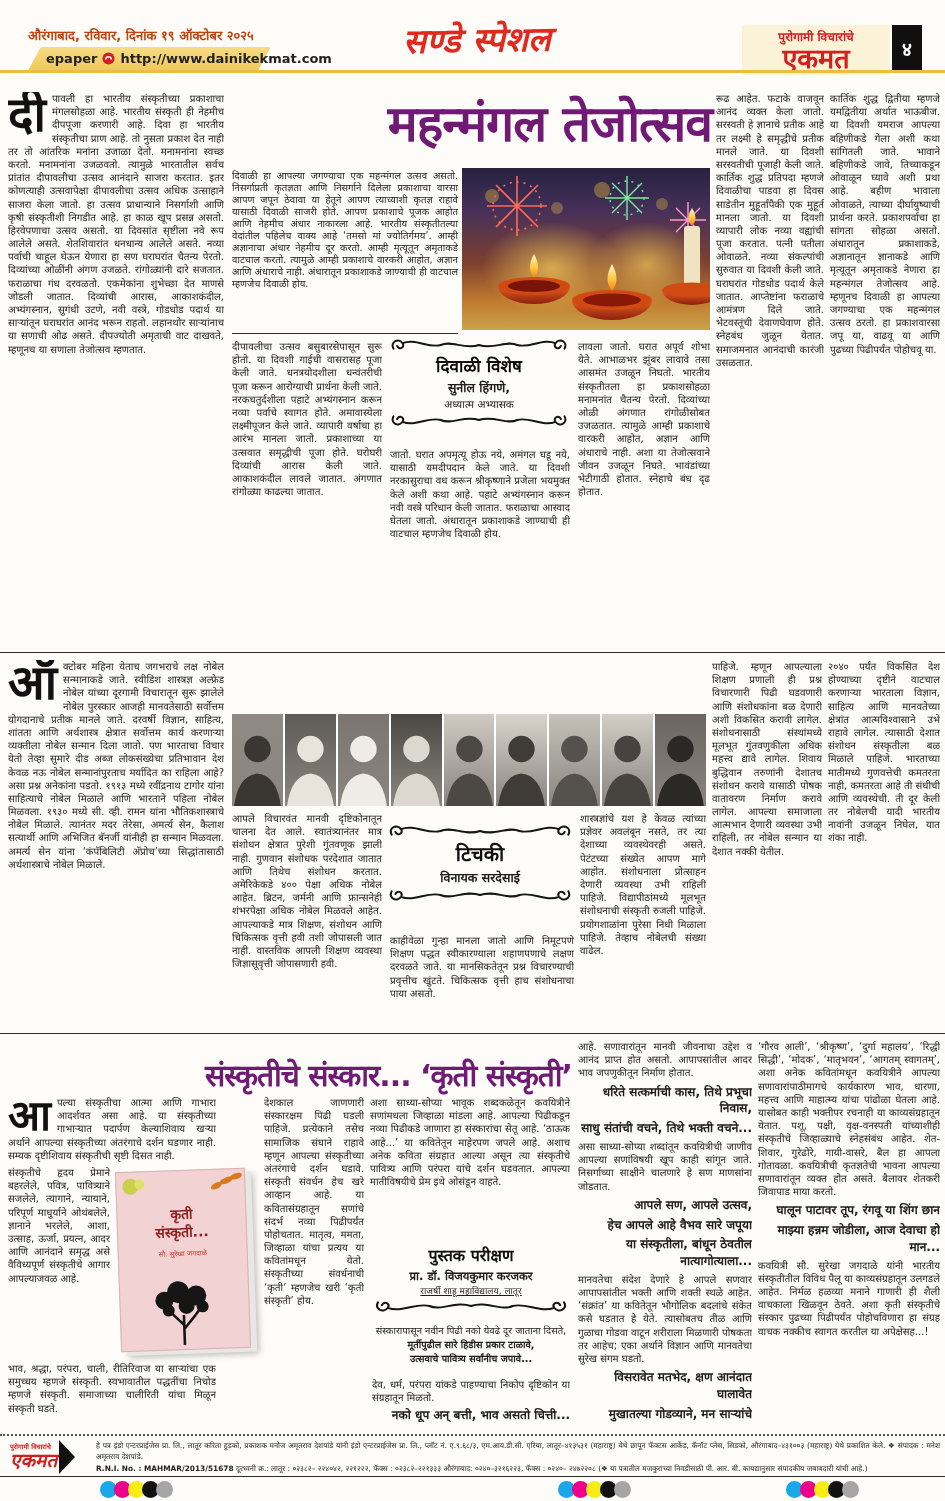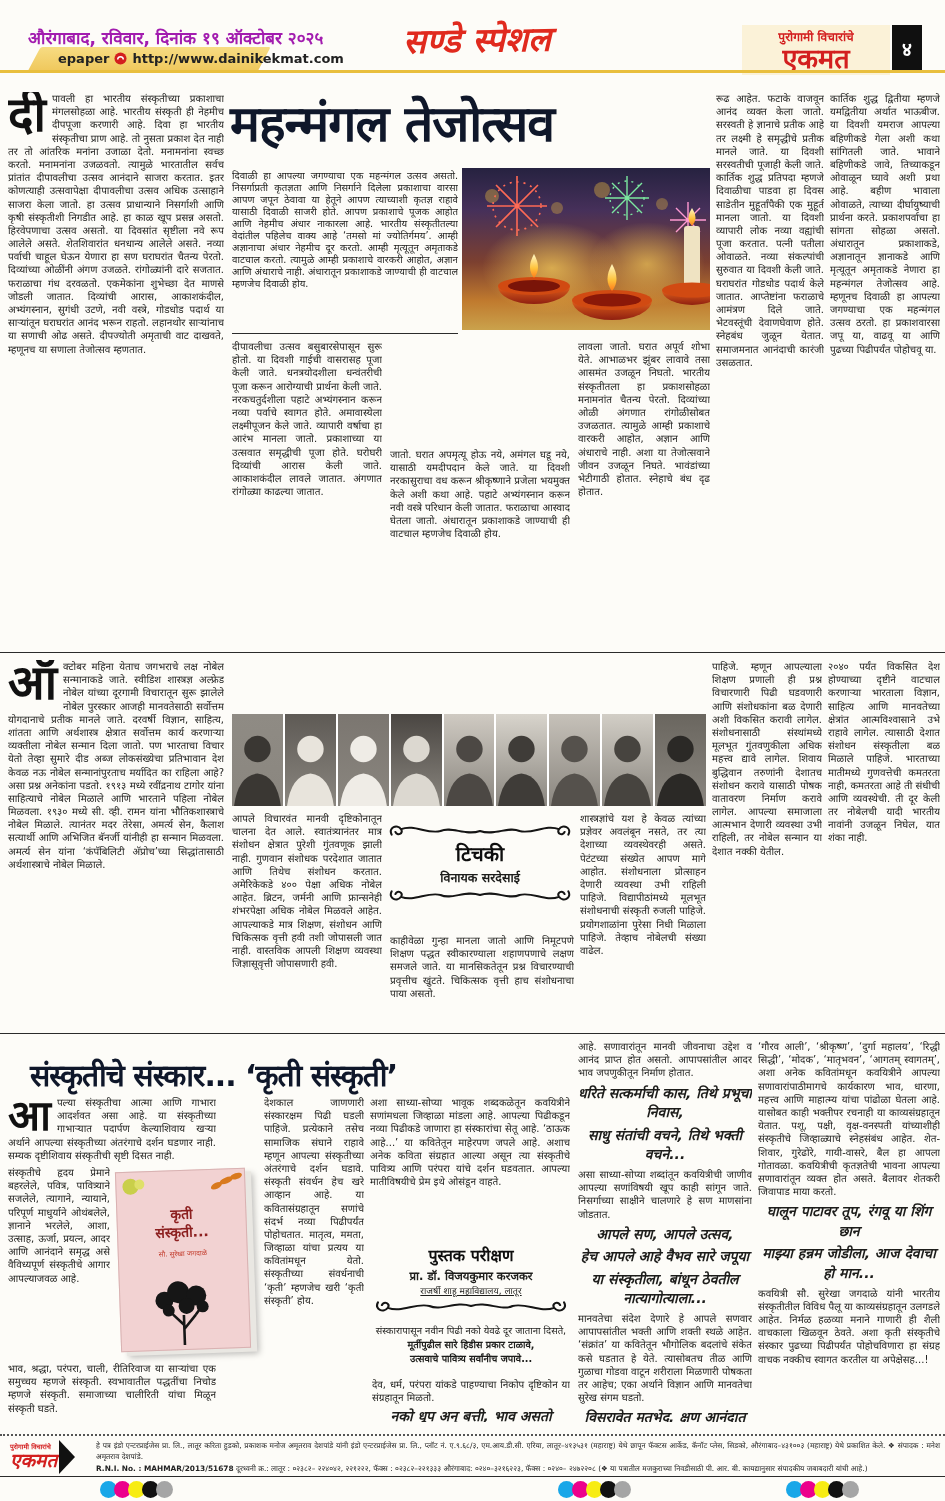--- a/index.html
+++ b/index.html
@@ -2,25 +2,25 @@
 <html><head>
 <meta charset="utf-8">
 <style>
   html,body{margin:0;padding:0;background:#ddd;}
   #page{position:relative;width:945px;height:1501px;background:#fdfcf8;overflow:hidden;
         font-family:"DejaVu Sans","Liberation Sans",sans-serif;color:#1d1d1b;}
   .abs{position:absolute;}
   .col{font-size:10px;line-height:1.32;text-align:justify;overflow:hidden;}
   .col p{margin:0 0 4px 0;}
   .dropcap{float:left;font-size:48px;line-height:.82;font-weight:700;padding:3px 6px 0 0;color:#111;}
-  .headline{font-weight:800;color:#0f172a;text-align:left;letter-spacing:-1px;white-space:nowrap;}
+  .headline{font-weight:800;color:#701a75;text-align:right;letter-spacing:-1px;white-space:nowrap;}
   .hline{background:#2b2b2b;height:1px;}
   .yellowrule{background:#e9bf3e;height:3px;}
   
-  .dateline{font-size:17px;font-weight:700;color:#a21caf;}
+  .dateline{font-size:13px;font-weight:700;color:#c2410c;}
   .epband{background:linear-gradient(180deg,#f7dc83,#efc75a);transform:skewX(-28deg);border-radius:2px;}
   .eptext{font-size:13px;font-weight:700;color:#222;display:flex;align-items:center;gap:5px;}
   .special{font-size:34px;font-weight:800;font-style:italic;color:#e02a1e;text-align:center;transform:rotate(-1deg);}
   .brandbox{background:#fbf2d8;text-align:center;padding-top:3px;}
   .brandtag{font-size:12px;font-weight:700;color:#d31f1f;}
   .brandname{font-size:27px;font-weight:800;color:#d31f1f;line-height:1;}
   .pagenum{background:#101010;color:#fff;font-size:19px;font-weight:700;display:flex;align-items:center;justify-content:center;}
   
   .bylinebox{text-align:center;}
   .bb-title{font-size:17px;font-weight:800;color:#0e0e0e;}
@@ -28,21 +28,21 @@
   .bb-author{font-size:12.5px;font-weight:700;margin-top:2px;}
   .bb-role{font-size:10.5px;margin-top:1px;}
   .flourish{display:block;width:100%;height:18px;}
   .flourish.flip{transform:scaleY(-1);}
   
   .diya{background:linear-gradient(180deg,#262240 0%,#46305a 26%,#7c4030 58%,#c07a2e 82%,#caa24c 100%);overflow:hidden;}
   
   .strip{display:flex;gap:2px;background:#fff;}
   .portrait{flex:1;position:relative;overflow:hidden;}
   
-  .verse{font-weight:700;text-align:center;font-size:14px;line-height:1.4;margin:3px 0;font-style:italic;}
+  .verse{font-weight:700;text-align:right;font-size:12px;line-height:1.4;margin:3px 0;}
   .qline{text-align:center;font-size:9.6px;line-height:1.45;}
   .qbold{font-weight:700;}
   
   .bookwrap{transform:rotate(-2deg);}
   .book{position:relative;width:128px;height:178px;background:#f2d2d2;border:1px solid #d8b2b2;
         box-shadow:6px 4px 0 #e9e7e2,8px 6px 6px rgba(0,0,0,.25);}
   .bk-title{font-size:14px;font-weight:800;color:#8c1f1f;text-align:center;margin-top:34px;line-height:1.3;}
   .bk-author{font-size:7px;color:#c23a2a;text-align:center;margin-top:8px;}
   
   .dotted{border-top:2px dotted #555;}
@@ -54,21 +54,21 @@
   .dotgroup{white-space:nowrap;}
   .dot{width:17px;height:17px;border-radius:50%;display:inline-block;margin-right:-3px;}
 </style>
 </head>
 <body>
 
 <div id="page">
 
   <div class="abs dateline" style="left:28px;top:26px;">औरंगाबाद, रविवार, दिनांक १९ ऑक्टोबर २०२५</div>
   <div class="abs epband" style="left:34px;top:47px;width:230px;height:25px;"></div>
-  <div class="abs eptext" style="left:58px;top:51px;text-align:center;">
+  <div class="abs eptext" style="left:46px;top:51px;text-align:center;">
     <span>epaper</span>
     <svg width="13" height="13" viewBox="0 0 14 14">
         <circle cx="7" cy="7" r="6.5" fill="#d31f1f"></circle>
         <path d="M4,8 a3,3 0 1 1 6,0" stroke="#fff" stroke-width="1.6" fill="none"></path>
       </svg>
     <span>http://www.dainikekmat.com</span>
   </div>
   <div class="abs special" style="left:362px;top:16px;width:230px;">सण्डे स्पेशल</div>
   <div class="abs brandbox" style="left:742px;top:25px;width:148px;height:47px;">
     <div class="brandtag">पुरोगामी विचारांचे</div>
@@ -134,20 +134,31 @@
         <ellipse cx="150" cy="132" rx="29" ry="6.5" fill="#8a1808"></ellipse>
         <path d="M150,96 q9,16 0,27 q-9,-11 0,-27" fill="url(#flame)"></path>
       </g>
       <g>
         <path d="M200,122 a30,15 0 0 0 60,0 z" fill="url(#bowl)"></path>
         <ellipse cx="230" cy="122" rx="30" ry="7.5" fill="#d14a12"></ellipse>
       </g>
     </svg>
   </div>
 
+  <div class="abs bylinebox" style="left:388px;top:336px;width:182px;height:106px;">
+    <svg class="flourish" viewBox="0 0 200 20" preserveAspectRatio="none">
+        <path d="M6,14 C2,6 12,2 16,8 C19,13 12,16 10,11 M16,8 C30,2 44,14 58,10 M194,14 C198,6 188,2 184,8 C181,13 188,16 190,11 M184,8 C170,2 156,14 142,10 M58,10 C70,4 84,16 100,10 C116,16 130,4 142,10" stroke="#151515" stroke-width="2.2" fill="none" stroke-linecap="round"></path>
+      </svg>
+    <div class="bb-title">दिवाळी विशेष</div>
+    <div class="bb-author">सुनील हिंगणे,</div>
+    <div class="bb-role">अध्यात्म अभ्यासक</div>
+    <svg class="flourish flip" viewBox="0 0 200 20" preserveAspectRatio="none">
+        <path d="M6,14 C2,6 12,2 16,8 C19,13 12,16 10,11 M16,8 C30,2 44,14 58,10 M194,14 C198,6 188,2 184,8 C181,13 188,16 190,11 M184,8 C170,2 156,14 142,10 M58,10 C70,4 84,16 100,10 C116,16 130,4 142,10" stroke="#151515" stroke-width="2.2" fill="none" stroke-linecap="round"></path>
+      </svg>
+  </div>
 
   <div class="abs col" style="left:232px;top:340px;width:150px;height:308px;">दीपावलीचा उत्सव बसुबारसेपासून सुरू होतो. या दिवशी गाईची वासरासह पूजा केली जाते. धनत्रयोदशीला धन्वंतरीची पूजा करून आरोग्याची प्रार्थना केली जाते. नरकचतुर्दशीला पहाटे अभ्यंगस्नान करून नव्या पर्वाचे स्वागत होते. अमावास्येला लक्ष्मीपूजन केले जाते. व्यापारी वर्षाचा हा आरंभ मानला जातो. प्रकाशाच्या या उत्सवात समृद्धीची पूजा होते. घरोघरी दिव्यांची आरास केली जाते. आकाशकंदील लावले जातात. अंगणात रांगोळ्या काढल्या जातात.</div>
   <div class="abs col" style="left:390px;top:448px;width:180px;height:200px;">जातो. घरात अपमृत्यू होऊ नये, अमंगल घडू नये, यासाठी यमदीपदान केले जाते. या दिवशी नरकासुराचा वध करून श्रीकृष्णाने प्रजेला भयमुक्त केले अशी कथा आहे. पहाटे अभ्यंगस्नान करून नवी वस्त्रे परिधान केली जातात. फराळाचा आस्वाद घेतला जातो. अंधारातून प्रकाशाकडे जाण्याची ही वाटचाल म्हणजेच दिवाळी होय.</div>
   <div class="abs col" style="left:578px;top:340px;width:132px;height:308px;">लावला जातो. घरात अपूर्व शोभा येते. आभाळभर झुंबर लावावे तसा आसमंत उजळून निघतो. भारतीय संस्कृतीतला हा प्रकाशसोहळा मनामनांत चैतन्य पेरतो. दिव्यांच्या ओळी अंगणात रांगोळीसोबत उजळतात. त्यामुळे आम्ही प्रकाशाचे वारकरी आहोत, अज्ञान आणि अंधाराचे नाही. अशा या तेजोत्सवाने जीवन उजळून निघते. भावंडांच्या भेटीगाठी होतात. स्नेहाचे बंध दृढ होतात.</div>
   <div class="abs col" style="left:716px;top:92px;width:108px;height:556px;">रूढ आहेत. फटाके वाजवून आनंद व्यक्त केला जातो. सरस्वती हे ज्ञानाचे प्रतीक आहे तर लक्ष्मी हे समृद्धीचे प्रतीक मानले जाते. या दिवशी सरस्वतीची पूजाही केली जाते. कार्तिक शुद्ध प्रतिपदा म्हणजे दिवाळीचा पाडवा हा दिवस साडेतीन मुहूर्तांपैकी एक मुहूर्त मानला जातो. या दिवशी व्यापारी लोक नव्या वह्यांची पूजा करतात. पत्नी पतीला ओवाळते. नव्या संकल्पांची सुरुवात या दिवशी केली जाते. घराघरांत गोडधोड पदार्थ केले जातात. आप्तेष्टांना फराळाचे आमंत्रण दिले जाते. भेटवस्तूंची देवाणघेवाण होते. स्नेहबंध जुळून येतात. समाजमनात आनंदाची कारंजी उसळतात.</div>
   <div class="abs col" style="left:830px;top:92px;width:110px;height:556px;">कार्तिक शुद्ध द्वितीया म्हणजे यमद्वितीया अर्थात भाऊबीज. या दिवशी यमराज आपल्या बहिणीकडे गेला अशी कथा सांगितली जाते. भावाने बहिणीकडे जावे, तिच्याकडून ओवाळून घ्यावे अशी प्रथा आहे. बहीण भावाला ओवाळते, त्याच्या दीर्घायुष्याची प्रार्थना करते. प्रकाशपर्वाचा हा सांगता सोहळा असतो. अंधारातून प्रकाशाकडे, अज्ञानातून ज्ञानाकडे आणि मृत्यूतून अमृताकडे नेणारा हा महन्मंगल तेजोत्सव आहे. म्हणूनच दिवाळी हा आपल्या जगण्याचा एक महन्मंगल उत्सव ठरतो. हा प्रकाशवारसा जपू या, वाढवू या आणि पुढच्या पिढीपर्यंत पोहोचवू या.</div>
 
   <div class="abs hline" style="left:0;top:652px;width:945px;"></div>
 
   <div class="abs col" style="left:8px;top:660px;width:216px;height:368px;">
@@ -199,21 +210,21 @@
         <path d="M6,14 C2,6 12,2 16,8 C19,13 12,16 10,11 M16,8 C30,2 44,14 58,10 M194,14 C198,6 188,2 184,8 C181,13 188,16 190,11 M184,8 C170,2 156,14 142,10 M58,10 C70,4 84,16 100,10 C116,16 130,4 142,10" stroke="#151515" stroke-width="2.2" fill="none" stroke-linecap="round"></path>
       </svg>
     <div class="bb-title big">टिचकी</div>
     <div class="bb-author">विनायक सरदेसाई</div>
     <svg class="flourish flip" viewBox="0 0 200 20" preserveAspectRatio="none">
         <path d="M6,14 C2,6 12,2 16,8 C19,13 12,16 10,11 M16,8 C30,2 44,14 58,10 M194,14 C198,6 188,2 184,8 C181,13 188,16 190,11 M184,8 C170,2 156,14 142,10 M58,10 C70,4 84,16 100,10 C116,16 130,4 142,10" stroke="#151515" stroke-width="2.2" fill="none" stroke-linecap="round"></path>
       </svg>
   </div>
 
   <div class="abs col" style="left:232px;top:812px;width:150px;height:218px;">आपले विचारवंत मानवी दृष्टिकोनातून चालना देत आले. स्वातंत्र्यानंतर मात्र संशोधन क्षेत्रात पुरेशी गुंतवणूक झाली नाही. गुणवान संशोधक परदेशात जातात आणि तिथेच संशोधन करतात. अमेरिकेकडे ४०० पेक्षा अधिक नोबेल आहेत. ब्रिटन, जर्मनी आणि फ्रान्सनेही शंभरपेक्षा अधिक नोबेल मिळवले आहेत. आपल्याकडे मात्र शिक्षण, संशोधन आणि चिकित्सक वृत्ती हवी तशी जोपासली जात नाही. वास्तविक आपली शिक्षण व्यवस्था जिज्ञासूवृत्ती जोपासणारी हवी.</div>
-  <div class="abs col" style="left:390px;top:934px;width:184px;height:96px;">काहीवेळा गुन्हा मानला जातो आणि निमूटपणे शिक्षण पद्धत स्वीकारण्याला शहाणपणाचे लक्षण समजले जाते. या मानसिकतेतून प्रश्न विचारण्याची प्रवृत्तीच खुंटते. चिकित्सक वृत्ती हाच संशोधनाचा पाया असतो.</div>
+  <div class="abs col" style="left:390px;top:934px;width:184px;height:96px;">काहीवेळा गुन्हा मानला जातो आणि निमूटपणे शिक्षण पद्धत स्वीकारण्याला शहाणपणाचे लक्षण दरवळते जाते. या मानसिकतेतून प्रश्न विचारण्याची प्रवृत्तीच खुंटते. चिकित्सक वृत्ती हाच संशोधनाचा पाया असतो.</div>
   <div class="abs col" style="left:580px;top:812px;width:126px;height:218px;">शास्त्रज्ञांचे यश हे केवळ त्यांच्या प्रज्ञेवर अवलंबून नसते, तर त्या देशाच्या व्यवस्थेवरही असते. पेटंटच्या संख्येत आपण मागे आहोत. संशोधनाला प्रोत्साहन देणारी व्यवस्था उभी राहिली पाहिजे. विद्यापीठांमध्ये मूलभूत संशोधनाची संस्कृती रुजली पाहिजे. प्रयोगशाळांना पुरेसा निधी मिळाला पाहिजे. तेव्हाच नोबेलची संख्या वाढेल.</div>
   <div class="abs col" style="left:712px;top:660px;width:110px;height:368px;">पाहिजे. म्हणून आपल्याला शिक्षण प्रणाली ही प्रश्न विचारणारी पिढी घडवणारी आणि संशोधकांना बळ देणारी अशी विकसित करावी लागेल. संशोधनासाठी संस्थांमध्ये मूलभूत गुंतवणुकीला अधिक महत्त्व द्यावे लागेल. शिवाय बुद्धिवान तरुणांनी देशातच संशोधन करावे यासाठी पोषक वातावरण निर्माण करावे लागेल. आपल्या समाजाला आत्मभान देणारी व्यवस्था उभी राहिली, तर नोबेल सन्मान या देशात नक्की येतील.</div>
   <div class="abs col" style="left:828px;top:660px;width:112px;height:368px;">२०४० पर्यंत विकसित देश होण्याच्या दृष्टीने वाटचाल करणाऱ्या भारताला विज्ञान, साहित्य आणि मानवतेच्या क्षेत्रांत आत्मविश्वासाने उभे राहावे लागेल. त्यासाठी देशात संशोधन संस्कृतीला बळ मिळाले पाहिजे. भारताच्या मातीमध्ये गुणवत्तेची कमतरता नाही, कमतरता आहे ती संधीची आणि व्यवस्थेची. ती दूर केली तर नोबेलची यादी भारतीय नावांनी उजळून निघेल, यात शंका नाही.</div>
 
   <div class="abs hline" style="left:0;top:1033px;width:945px;"></div>
 
   <h1 class="abs headline" style="left:14px;top:1038px;width:542px;font-size:30px;margin:16px;">संस्कृतीचे संस्कार... ‘कृती संस्कृती’</h1>
 
   <div class="abs col" style="left:8px;top:1096px;width:208px;height:68px;">
     <span class="dropcap" style="font-size:42px;">आ</span><span>पल्या संस्कृतीचा आत्मा आणि गाभारा आदर्शवत असा आहे. या संस्कृतीच्या गाभाऱ्यात पदार्पण केल्याशिवाय खऱ्या अर्थाने आपल्या संस्कृतीच्या अंतरंगाचे दर्शन घडणार नाही. सम्यक दृष्टीशिवाय संस्कृतीची सृष्टी दिसत नाही.</span>

